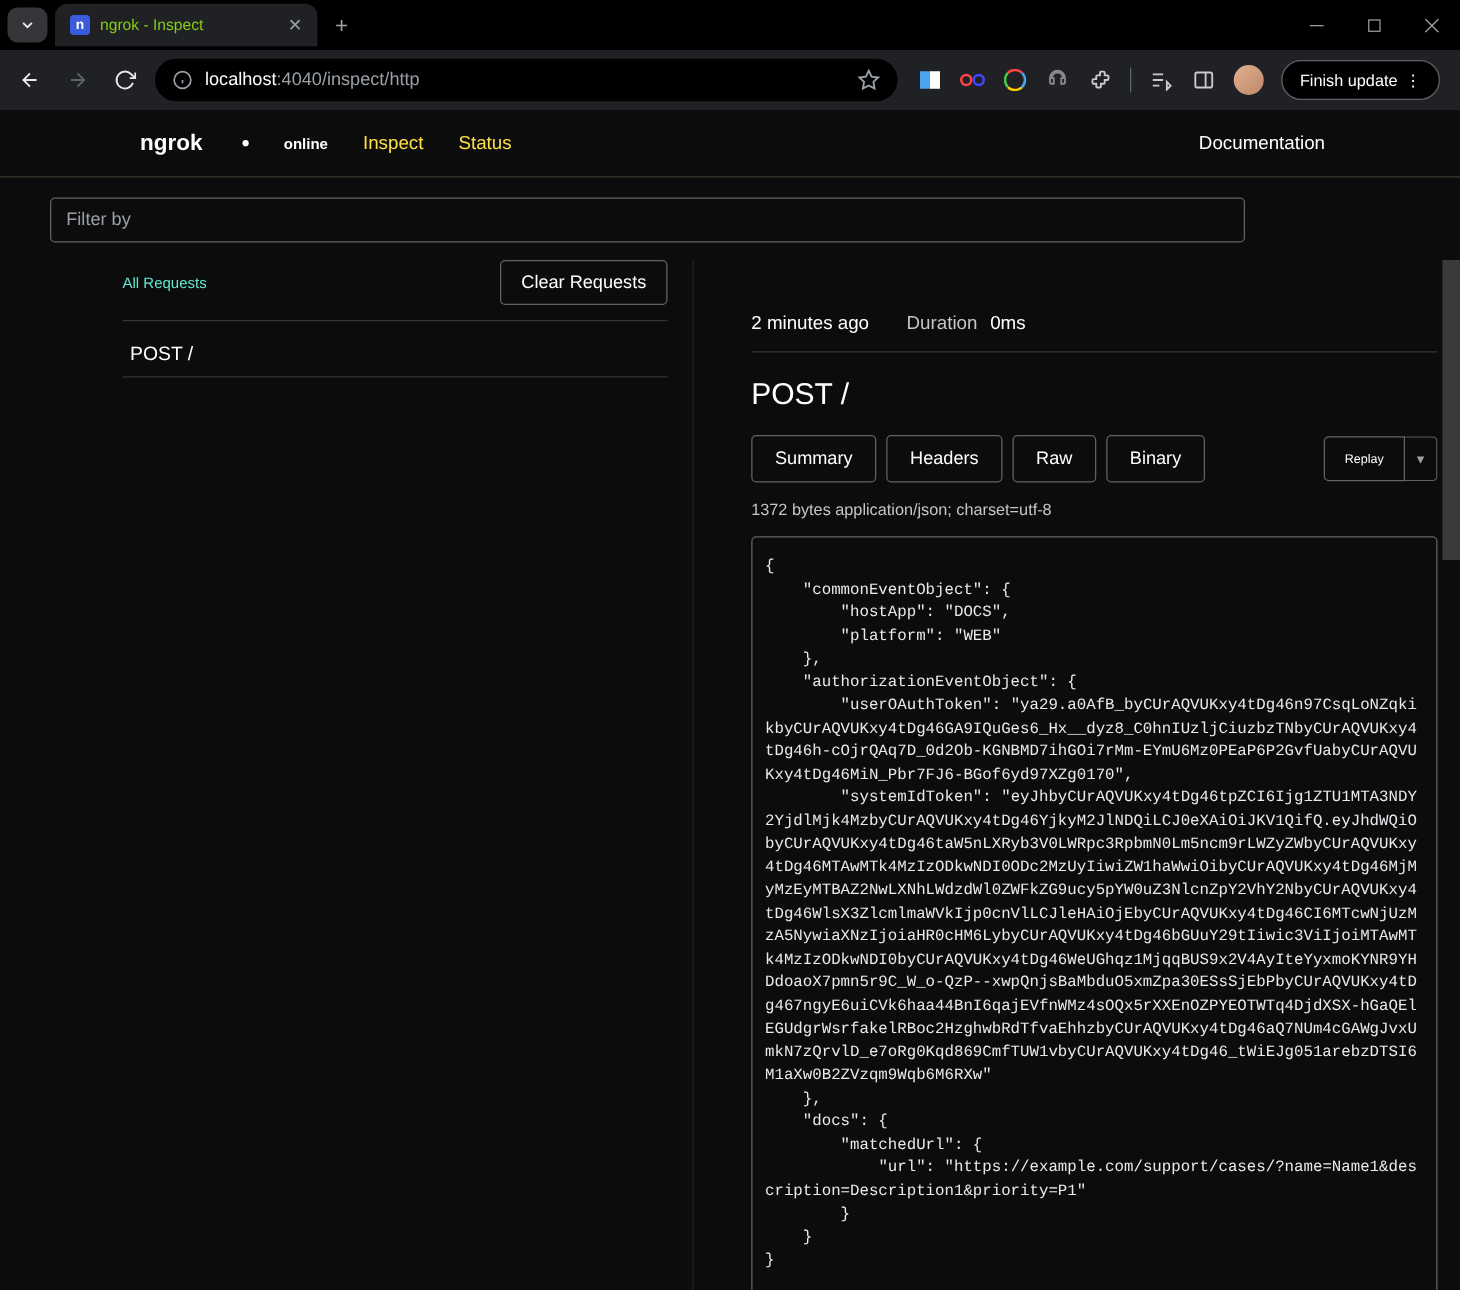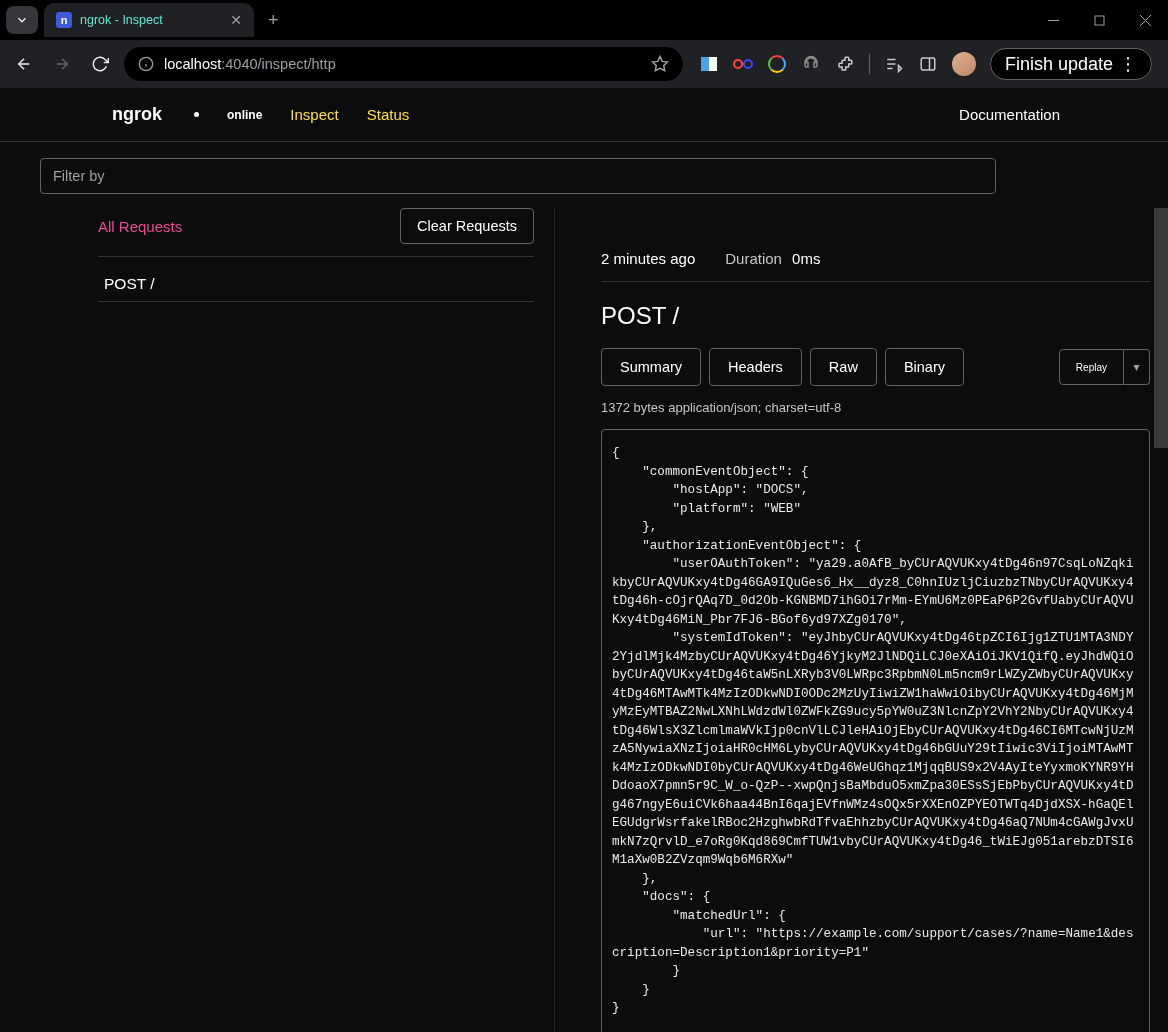--- a/index.html
+++ b/index.html
@@ -11,58 +11,58 @@
   color: #e8eaed;
   overflow: hidden;
 }
 
 .titlebar { height: 40px; background: #000; display: flex; align-items: center; }
 .tab-strip { display: flex; align-items: center; height: 100%; padding-left: 6px; gap: 6px; }
 .caret-btn { width: 32px; height: 28px; border-radius: 8px; background: #35363a; display: flex; align-items: center; justify-content: center; color: #e8eaed; }
 .caret-btn svg { width: 14px; height: 14px; }
 .browser-tab { display: flex; align-items: center; gap: 8px; background: #202124; height: 34px; padding: 0 12px; border-radius: 10px 10px 0 0; min-width: 210px; }
 .favicon { width: 16px; height: 16px; background: #3b5bdb; border-radius: 3px; display: flex; align-items: center; justify-content: center; color: #fff; font-size: 11px; font-weight: bold; }
-.tab-title { font-size: 12.5px; color: #5eead4; flex: 1; }
+.tab-title { font-size: 12.5px; color: #84cc16; flex: 1; }
 .tab-close { color: #9aa0a6; font-size: 14px; }
 .new-tab { color: #9aa0a6; font-size: 18px; padding: 0 8px; }
 .win-controls { margin-left: auto; display: flex; }
 .win-btn { width: 46px; height: 40px; display: flex; align-items: center; justify-content: center; color: #9aa0a6; }
 .win-btn svg { width: 11px; height: 11px; }
 
 .toolbar { height: 48px; background: #202124; display: flex; align-items: center; padding: 0 10px; gap: 10px; }
 .nav-btn { width: 28px; height: 28px; display: flex; align-items: center; justify-content: center; color: #e8eaed; }
 .nav-btn.disabled { color: #5f6368; }
 .nav-btn svg { width: 18px; height: 18px; }
 .url-bar { flex: 1; height: 34px; background: #000; border-radius: 17px; display: flex; align-items: center; padding: 0 14px; gap: 10px; color: #9aa0a6; font-size: 14.5px; }
 .url-bar .host { color: #fff; }
 .url-bar .path { color: #9aa0a6; }
 .url-star { margin-left: auto; }
 .toolbar-icons { display: flex; align-items: center; gap: 14px; padding: 0 6px; }
 .toolbar-ico { width: 20px; height: 20px; display: flex; align-items: center; justify-content: center; color: #c8cacc; }
 .color-sq { display: flex; gap: 0; }
 .color-sq span { width: 8px; height: 14px; }
 .rainbow-ring { width: 18px; height: 18px; border-radius: 50%; border: 2px solid; border-color: #f44 #4af #fc0 #4c4; }
 .avatar { width: 24px; height: 24px; border-radius: 50%; background: linear-gradient(135deg,#e0b090,#c08868); }
-.finish-btn { height: 32px; background: #000; border: 1px solid #5f6368; border-radius: 16px; color: #fff; font-size: 18px; padding: 0 14px; display: flex; align-items: center; gap: 6px; }
+.finish-btn { height: 32px; background: #000; border: 1px solid #5f6368; border-radius: 16px; color: #fff; font-size: 13px; padding: 0 14px; display: flex; align-items: center; gap: 6px; }
 .vsep { width: 1px; height: 20px; background: #5f6368; }
 
 
 .app { height: calc(1032px - 88px); background: #0c0c0c; overflow: hidden; }
 .app-header { height: 54px; border-bottom: 1px solid #3a3b2e; display: flex; align-items: center; padding: 0 0 0 112px; gap: 28px; font-size: 15px; }
 .brand { font-weight: 600; font-size: 18px; color: #fff; margin-right: 4px; }
 .dot { width: 5px; height: 5px; background: #fff; border-radius: 50%; }
 .online-badge { font-size: 12px; color: #fff; font-weight: 600; }
 .nav-link { color: #fde047; cursor: pointer; }
 .doc-link { margin-left: auto; margin-right: 108px; color: #fff; }
 
 .body-row { display: flex; height: calc(100% - 54px); padding: 16px 0 0 98px; }
 .left-col { width: 456px; padding-right: 20px; }
 .filter-box { width: 956px; height: 36px; border: 1px solid #5f6368; border-radius: 4px; background: transparent; color: #9aa0a6; padding: 0 12px; font-size: 14.5px; display: flex; align-items: center; margin-bottom: 14px; }
 .left-head { display: flex; align-items: center; justify-content: space-between; border-bottom: 1px solid #343434; padding-bottom: 12px; margin-bottom: 10px; }
-.all-req { font-size: 15px; color: #ec4899; }
+.all-req { font-size: 12px; color: #5eead4; }
 .clear-btn { border: 1px solid #5f6368; background: transparent; color: #fff; font-size: 14.5px; height: 36px; padding: 0 16px; border-radius: 4px; }
 .req-item { font-size: 15.5px; color: #fff; padding: 8px 6px; border-bottom: 1px solid #343434; }
 
 .right-col { flex: 1; padding: 42px 18px 0 46px; border-left: 1px solid #222; position: relative; }
 .right-col .scrollbar { position: absolute; top: 0; right: 0; width: 14px; height: 240px; background: #3a3a3a; border-radius: 0; }
 .meta-row { display: flex; gap: 30px; font-size: 15px; color: #fff; border-bottom: 1px solid #343434; padding-bottom: 14px; margin-bottom: 20px; }
 .meta-row .dur-label { color: #c6c6c6; margin-right: 6px; }
 .detail-title { font-size: 24px; color: #fff; margin-bottom: 18px; }
 .tab-row { display: flex; gap: 8px; align-items: center; margin-bottom: 14px; }
 .dtab { border: 1px solid #5f6368; background: transparent; color: #fff; font-size: 14.5px; height: 38px; padding: 0 18px; border-radius: 4px; }

